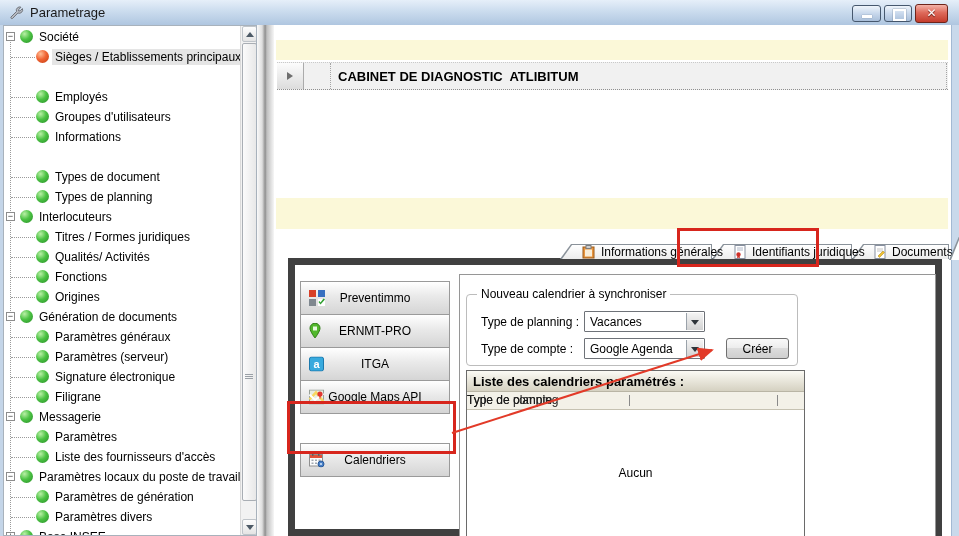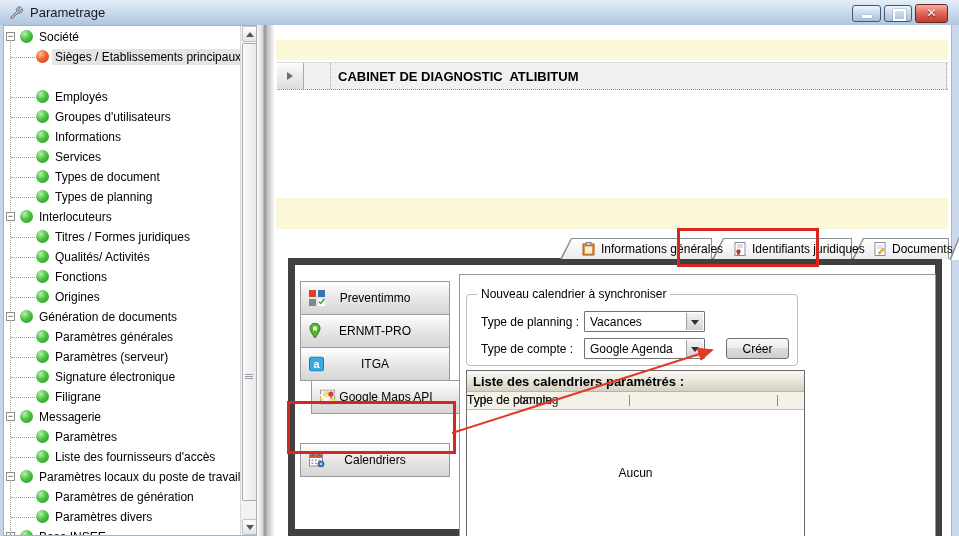--- a/index.html
+++ b/index.html
@@ -69,21 +69,21 @@
     border-top:1px dotted #C9C9C9;border-bottom:1px dotted #8F8F8F;box-sizing:border-box;}
   .row-selector{position:absolute;left:0;top:0;width:26px;height:26px;background:linear-gradient(#FCFCFC,#DCDCDC);
     border-right:1px solid #ABABAB;display:flex;align-items:center;justify-content:center;}
   .tri-right{width:0;height:0;border:4px solid transparent;border-left:6px solid #6E6E6E;margin-left:4px;}
   .row-cell{position:absolute;left:53px;top:0;right:1px;height:100%;border-left:1px dotted #A5A5A5;
     border-right:1px dotted #A5A5A5;display:flex;align-items:center;padding-left:7px;
     font-weight:bold;font-size:13px;white-space:pre;}
 
   
   .tab-strip{position:absolute;left:286px;top:208px;height:26px;display:flex;align-items:flex-end;z-index:6;}
-  .tab{position:relative;height:21px;cursor:default;}
+  .tab{position:relative;height:15px;cursor:default;}
   .tab:nth-child(1){width:152px;} .tab:nth-child(2){width:140px;}
   .tab:nth-child(3){width:97px;}  .tab:nth-child(4){width:129px;}
   .tab .bg{position:absolute;inset:0;background:#8A929A;clip-path:polygon(11px 0,100% 0,100% 100%,0 100%);}
   .tab .bg::after{content:'';position:absolute;left:2px;top:1px;right:1px;bottom:0;
     background:linear-gradient(#FFFFFF,#ECECEC);clip-path:polygon(10px 0,100% 0,100% 100%,0 100%);}
   .tab.active{height:26px;z-index:7;margin-bottom:-1px;}
   .tab.active .bg::after{background:#FFFFFF;}
   .tab .tc{position:relative;z-index:2;display:flex;align-items:center;height:100%;padding-left:22px;gap:6px;white-space:nowrap;}
   .tab.active .tc{font-weight:bold;}
 
@@ -179,25 +179,20 @@
         <div class="trow child" style="top: 81px;">
     <span class="hline"></span>
     <span class="orb orb-green"></span>
     <span class="tlabel">Groupes d'utilisateurs</span>
   </div>
         <div class="trow child" style="top: 101px;">
     <span class="hline"></span>
     <span class="orb orb-green"></span>
     <span class="tlabel">Informations</span>
   </div>
-        <div class="trow child" style="top: 121px;">
-    <span class="hline"></span>
-    <span class="orb orb-green"></span>
-    <span class="tlabel">Services</span>
-  </div>
         <div class="trow child" style="top: 141px;">
     <span class="hline"></span>
     <span class="orb orb-green"></span>
     <span class="tlabel">Types de document</span>
   </div>
         <div class="trow child" style="top: 161px;">
     <span class="hline"></span>
     <span class="orb orb-green"></span>
     <span class="tlabel">Types de planning</span>
   </div>
@@ -227,21 +222,21 @@
     <span class="tlabel">Origines</span>
   </div>
         <div class="trow root" style="top: 281px;">
     <span class="ebox">−</span>
     <span class="orb orb-green"></span>
     <span class="tlabel">Génération de documents</span>
   </div>
         <div class="trow child" style="top: 301px;">
     <span class="hline"></span>
     <span class="orb orb-green"></span>
-    <span class="tlabel">Paramètres générales</span>
+    <span class="tlabel">Paramètres généraux</span>
   </div>
         <div class="trow child" style="top: 321px;">
     <span class="hline"></span>
     <span class="orb orb-green"></span>
     <span class="tlabel">Paramètres (serveur)</span>
   </div>
         <div class="trow child" style="top: 341px;">
     <span class="hline"></span>
     <span class="orb orb-green"></span>
     <span class="tlabel">Signature électronique</span>
@@ -390,21 +385,21 @@
     <span class="sicon">
               <span>
                 <svg width="15" height="15">
                   <rect x="0.5" y="0.5" width="14" height="14" rx="2" fill="#38AADE" stroke="#1C7AAE"></rect>
                   <text x="7.5" y="11.5" font-size="11" font-family="Liberation Sans, sans-serif" font-weight="bold" fill="#fff" text-anchor="middle">a</text>
                 </svg>
               </span>
             </span>
     <span class="svc-label">ITGA</span>
   </div>
-          <div class="svc-btn" style="top: 115px; margin-left: 11px;">
+          <div class="svc-btn" style="top: 115px;">
     <span class="sicon">
               <span>
                 <svg width="15" height="15">
                   <rect x="0.5" y="0.5" width="14" height="14" fill="#E8EDE0" stroke="#98A098"></rect>
                   <path d="M0.5 10 L7 3 L14.5 12" stroke="#F8D860" stroke-width="2.5" fill="none"></path>
                   <path d="M0.5 5 L6 10.5 L14.5 4" stroke="#FFF" stroke-width="2" fill="none"></path>
                   <path d="M11 10 L9.8 5.8 L12.2 5.8 z" fill="#E03830"></path>
                   <circle cx="11" cy="4.5" r="2.6" fill="#E03830"></circle>
                 </svg>
               </span>

